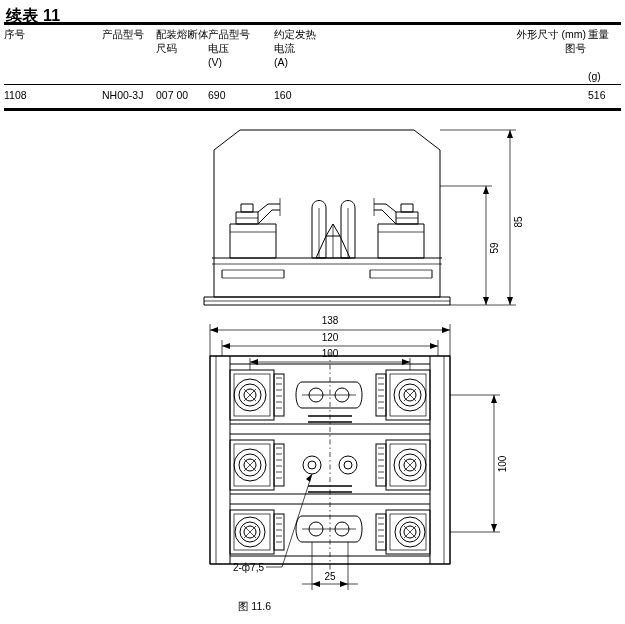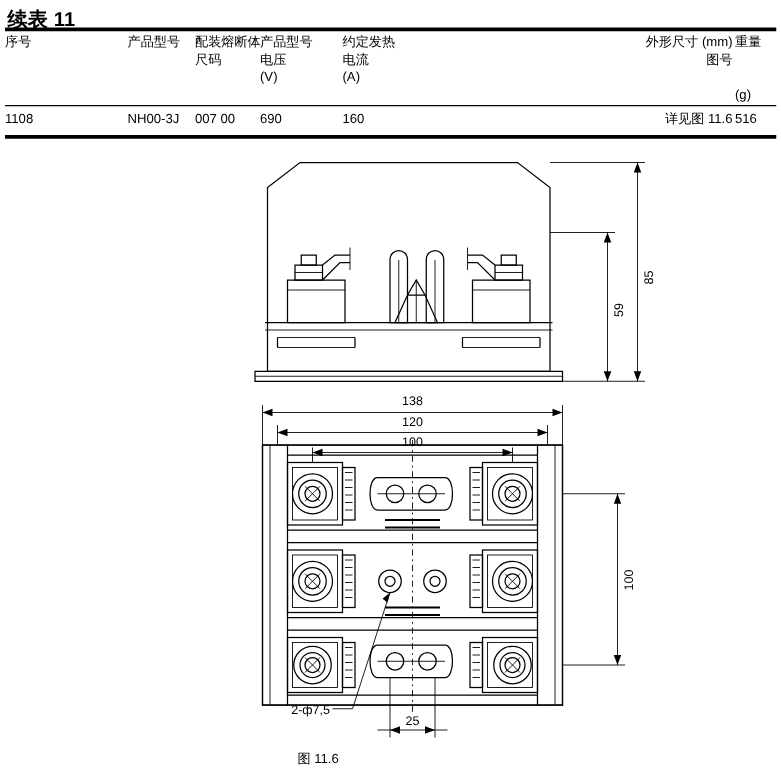--- a/index.html
+++ b/index.html
@@ -122,21 +122,20 @@
 
 (g)</div>
   </div>
 
   <div class="trow">
     <div class="cell c1">1108</div>
     <div class="cell c2">NH00-3J</div>
     <div class="cell c3">007  00</div>
     <div class="cell c4">690</div>
     <div class="cell c5">160</div>
-    <div class="cell c6">详见图 11.6</div>
     <div class="cell c7">516</div>
   </div>
 
   <div class="drawing">
     <svg width="625" height="512" viewBox="0 0 625 512">
 
       <g>
 
         <path class="ln" d="M 170 185 L 170 38 L 196 18 L 370 18 L 396 38 L 396 185 Z"></path>
 

